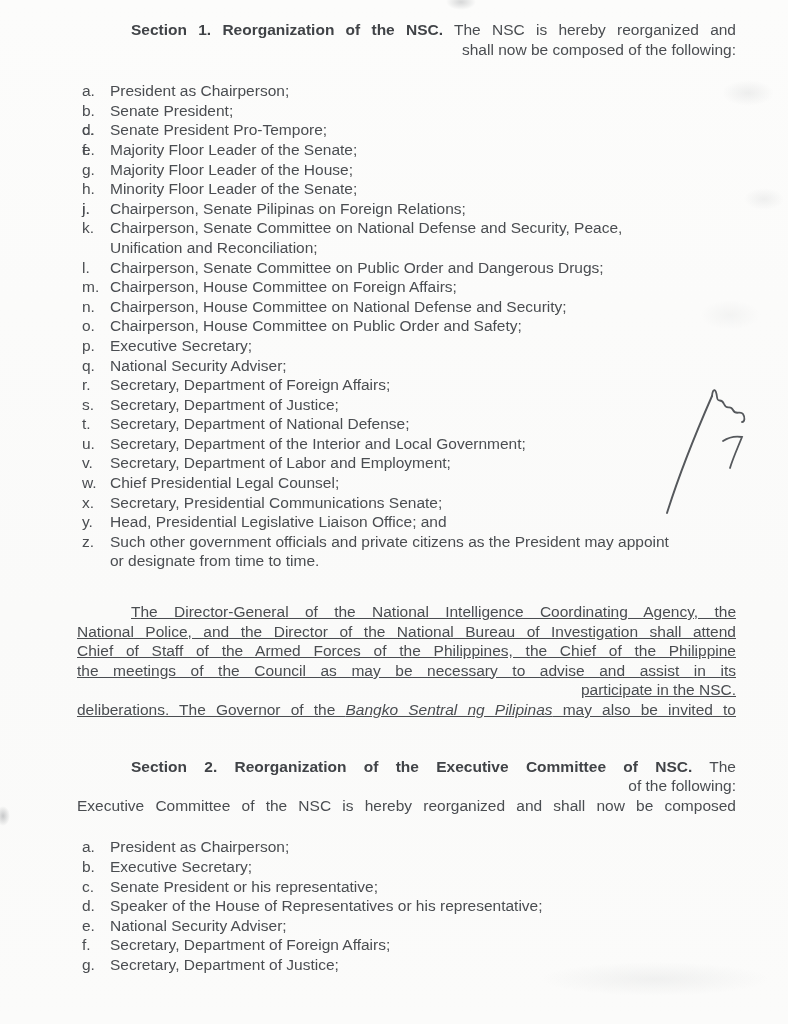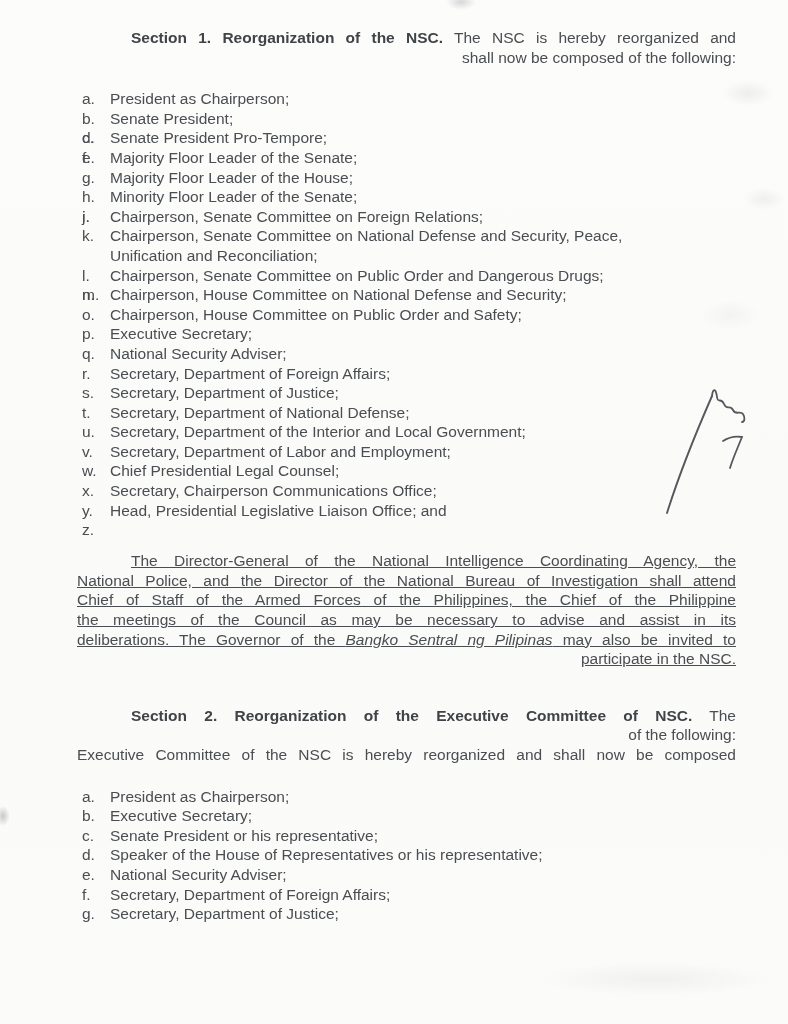--- a/index.html
+++ b/index.html
@@ -7,21 +7,21 @@
     width: 788px; height: 1024px;
     background: #fbfbfa;
     font-family: "Liberation Sans", sans-serif;
     font-size: 15.5px;
     line-height: 19.6px;
     color: #4a4d51;
     position: relative;
     overflow: hidden;
   }
   .page { position: absolute; inset: 0; background: linear-gradient(180deg, #fcfcfb 0%, #fafaf9 60%, #fbfbfa 100%); }
-  .content { position: absolute; left: 77px; top: 16px; width: 659px; }
+  .content { position: absolute; left: 77px; top: 8px; width: 659px; }
   b, strong { color: #404347; font-weight: bold; }
   .para { margin: 0; }
   .line { display: block; text-align: right; }
   .justify { text-align: justify; text-align-last: justify; }
   .indent { padding-left: 54px; }
   .heading1 { margin-top: 12px; }
   .list { margin: 22px 0 0 0; padding: 0; }
   .li { position: relative; padding-left: 33px; }
   .li .marker { position: absolute; left: 5px; top: 0; }
   .li .txt { white-space: pre-line; }
@@ -68,28 +68,28 @@
         <div class="li"><span class="marker">e.</span></div>
 
         <div class="li"><span class="marker">f.</span><span class="txt">Majority Floor Leader of the Senate;</span></div>
 
         <div class="li"><span class="marker">g.</span><span class="txt">Majority Floor Leader of the House;</span></div>
 
         <div class="li"><span class="marker">h.</span><span class="txt">Minority Floor Leader of the Senate;</span></div>
 
         <div class="li"><span class="marker">i.</span></div>
 
-        <div class="li"><span class="marker">j.</span><span class="txt">Chairperson, Senate Committee on Foreign Relations;</span></div>
+        <div class="li"><span class="marker">j.</span><span class="txt">Chairperson, Senate Pilipinas on Foreign Relations;</span></div>
 
         <div class="li"><span class="marker">k.</span><span class="txt">Chairperson, Senate Committee on National Defense and Security, Peace,
 Unification and Reconciliation;</span></div>
 
         <div class="li"><span class="marker">l.</span><span class="txt">Chairperson, Senate Committee on Public Order and Dangerous Drugs;</span></div>
 
-        <div class="li"><span class="marker">m.</span></div>
+        <div class="li"><span class="marker">m.</span><span class="txt">Chairperson, House Committee on Foreign Affairs;</span></div>
 
         <div class="li"><span class="marker">n.</span><span class="txt">Chairperson, House Committee on National Defense and Security;</span></div>
 
         <div class="li"><span class="marker">o.</span><span class="txt">Chairperson, House Committee on Public Order and Safety;</span></div>
 
         <div class="li"><span class="marker">p.</span><span class="txt">Executive Secretary;</span></div>
 
         <div class="li"><span class="marker">q.</span><span class="txt">National Security Adviser;</span></div>
 
         <div class="li"><span class="marker">r.</span><span class="txt">Secretary, Department of Foreign Affairs;</span></div>
@@ -97,34 +97,35 @@
         <div class="li"><span class="marker">s.</span><span class="txt">Secretary, Department of Justice;</span></div>
 
         <div class="li"><span class="marker">t.</span><span class="txt">Secretary, Department of National Defense;</span></div>
 
         <div class="li"><span class="marker">u.</span><span class="txt">Secretary, Department of the Interior and Local Government;</span></div>
 
         <div class="li"><span class="marker">v.</span><span class="txt">Secretary, Department of Labor and Employment;</span></div>
 
         <div class="li"><span class="marker">w.</span><span class="txt">Chief Presidential Legal Counsel;</span></div>
 
-        <div class="li"><span class="marker">x.</span><span class="txt">Secretary, Chairperson Communications Office;</span></div>
+        <div class="li"><span class="marker">x.</span><span class="txt">Secretary, Presidential Communications Senate;</span></div>
 
         <div class="li"><span class="marker">y.</span><span class="txt">Head, Presidential Legislative Liaison Office; and</span></div>
 
-        <div class="li"><span class="marker">z.</span></div>
+        <div class="li"><span class="marker">z.</span><span class="txt">Such other government officials and private citizens as the President may appoint
+or designate from time to time.</span></div>
       </div>
 
     <div class="para body-par">
       <div class="line justify indent">The Director-General of the National Intelligence Coordinating Agency, the</div>
       <div class="line justify">National Police, and the Director of the National Bureau of Investigation shall attend</div>
       <div class="line justify">Chief of Staff of the Armed Forces of the Philippines, the Chief of the Philippine</div>
       <div class="line justify">the meetings of the Council as may be necessary to advise and assist in its</div>
+      <div class="line">participate in the NSC.</div>
       <div class="line justify"><span>deliberations. The Governor of the </span><i>Bangko Sentral ng Pilipinas</i><span> may also be invited to</span></div>
-      <div class="line">participate in the NSC.</div>
     </div>
 
     <p class="para heading2">
       <span class="line justify indent"><b>Section 2. Reorganization of the Executive Committee of NSC.</b><span> The</span></span>
       <span class="line">of the following:</span>
       <span class="line justify">Executive Committee of the NSC is hereby reorganized and shall now be composed</span>
     </p>
 
     <div class="list list-2">
 

